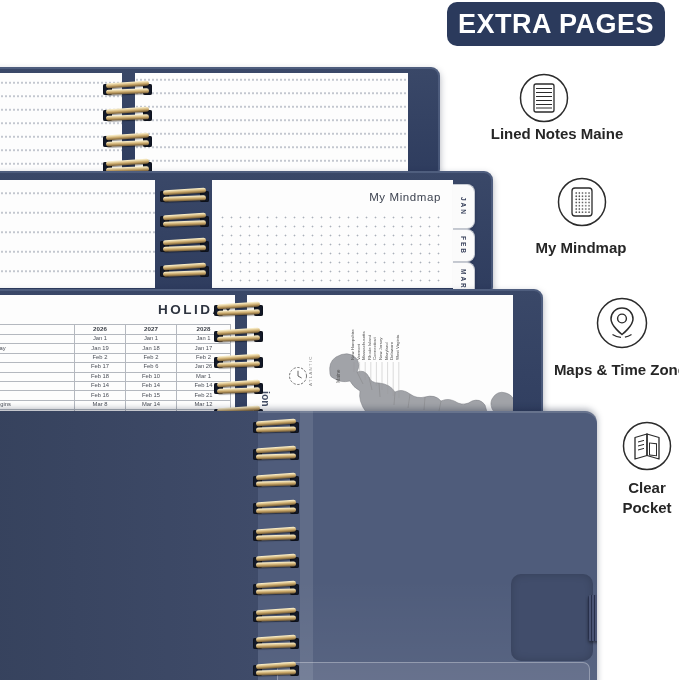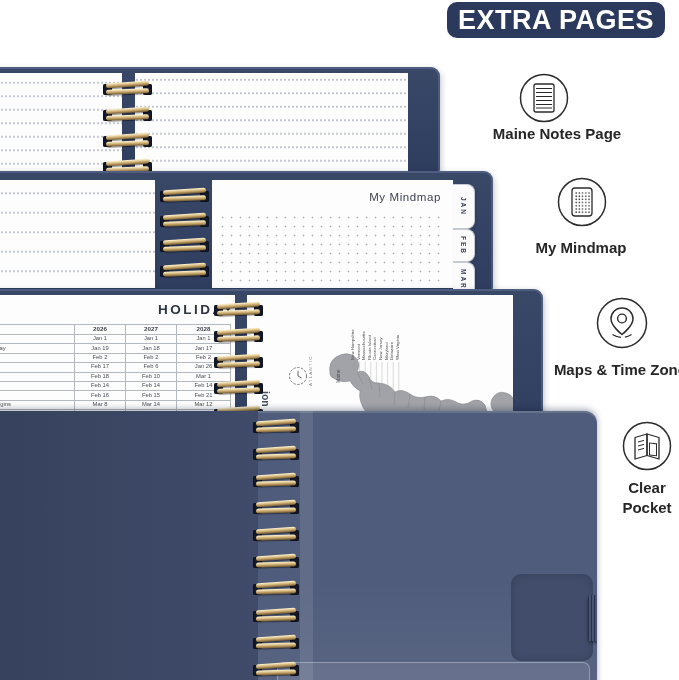--- a/index.html
+++ b/index.html
@@ -1,21 +1,21 @@
 <!DOCTYPE html>
 <html><head>
 <meta charset="utf-8">
 <style>
   html,body{margin:0;padding:0;}
   body{width:679px;height:680px;overflow:hidden;background:#fff;
        font-family:"Liberation Sans",sans-serif;position:relative;}
   .stage{position:absolute;inset:0;width:679px;height:680px;overflow:hidden;}
 
   
-  .badge{position:absolute;left:447px;top:2px;width:218px;height:36px;
+  .badge{position:absolute;left:447px;top:2px;width:218px;height:44px;
     background:#2b3a5c;border-radius:10px;display:flex;align-items:center;justify-content:center;
     color:#fff;font-size:27px;font-weight:800;letter-spacing:.5px;z-index:9;}
 
   
   .feat-icon{position:absolute;z-index:9;}
   .feat-label{position:absolute;z-index:9;font-size:15px;font-weight:600;color:#262626;
     text-align:center;line-height:1.3;}
 
   
   .cover{position:absolute;background:linear-gradient(180deg,#3a4868,#2e3c5e);
@@ -369,21 +369,21 @@
       </div>
   </div>
 
   <div class="badge">EXTRA PAGES</div>
 
   <svg class="feat-icon" style="left:518px;top:72px;" width="52" height="52" viewBox="0 0 52 52">
     <circle cx="26" cy="26" r="23.5" fill="#fff" stroke="#2b2b2b" stroke-width="1.5"></circle>
     <rect x="16" y="12" width="20" height="28" rx="2" fill="none" stroke="#2b2b2b" stroke-width="1.3"></rect>
     <path d="M18,16.5h16 M18,20.5h16 M18,24.5h16 M18,28.5h16 M18,32.5h16 M18,36h16" stroke="#2b2b2b" stroke-width="1"></path>
   </svg>
-  <div class="feat-label" style="left:487px;top:124px;width:140px;">Maine Notes Page</div>
+  <div class="feat-label" style="left:487px;top:124px;width:140px;">Lined Notes Maine</div>
 
   <svg class="feat-icon" style="left:556px;top:176px;" width="52" height="52" viewBox="0 0 52 52">
     <circle cx="26" cy="26" r="23.5" fill="#fff" stroke="#2b2b2b" stroke-width="1.5"></circle>
     <rect x="16" y="12" width="20" height="28" rx="3" fill="none" stroke="#2b2b2b" stroke-width="1.3"></rect>
     <defs>
         <pattern id="dp" width="3.2" height="3.2" patternUnits="userSpaceOnUse">
       <circle cx="1" cy="1" r="0.75" fill="#2b2b2b"></circle>
         </pattern>
       </defs>
     <rect x="19" y="16" width="15" height="21" fill="url(#dp)"></rect>

